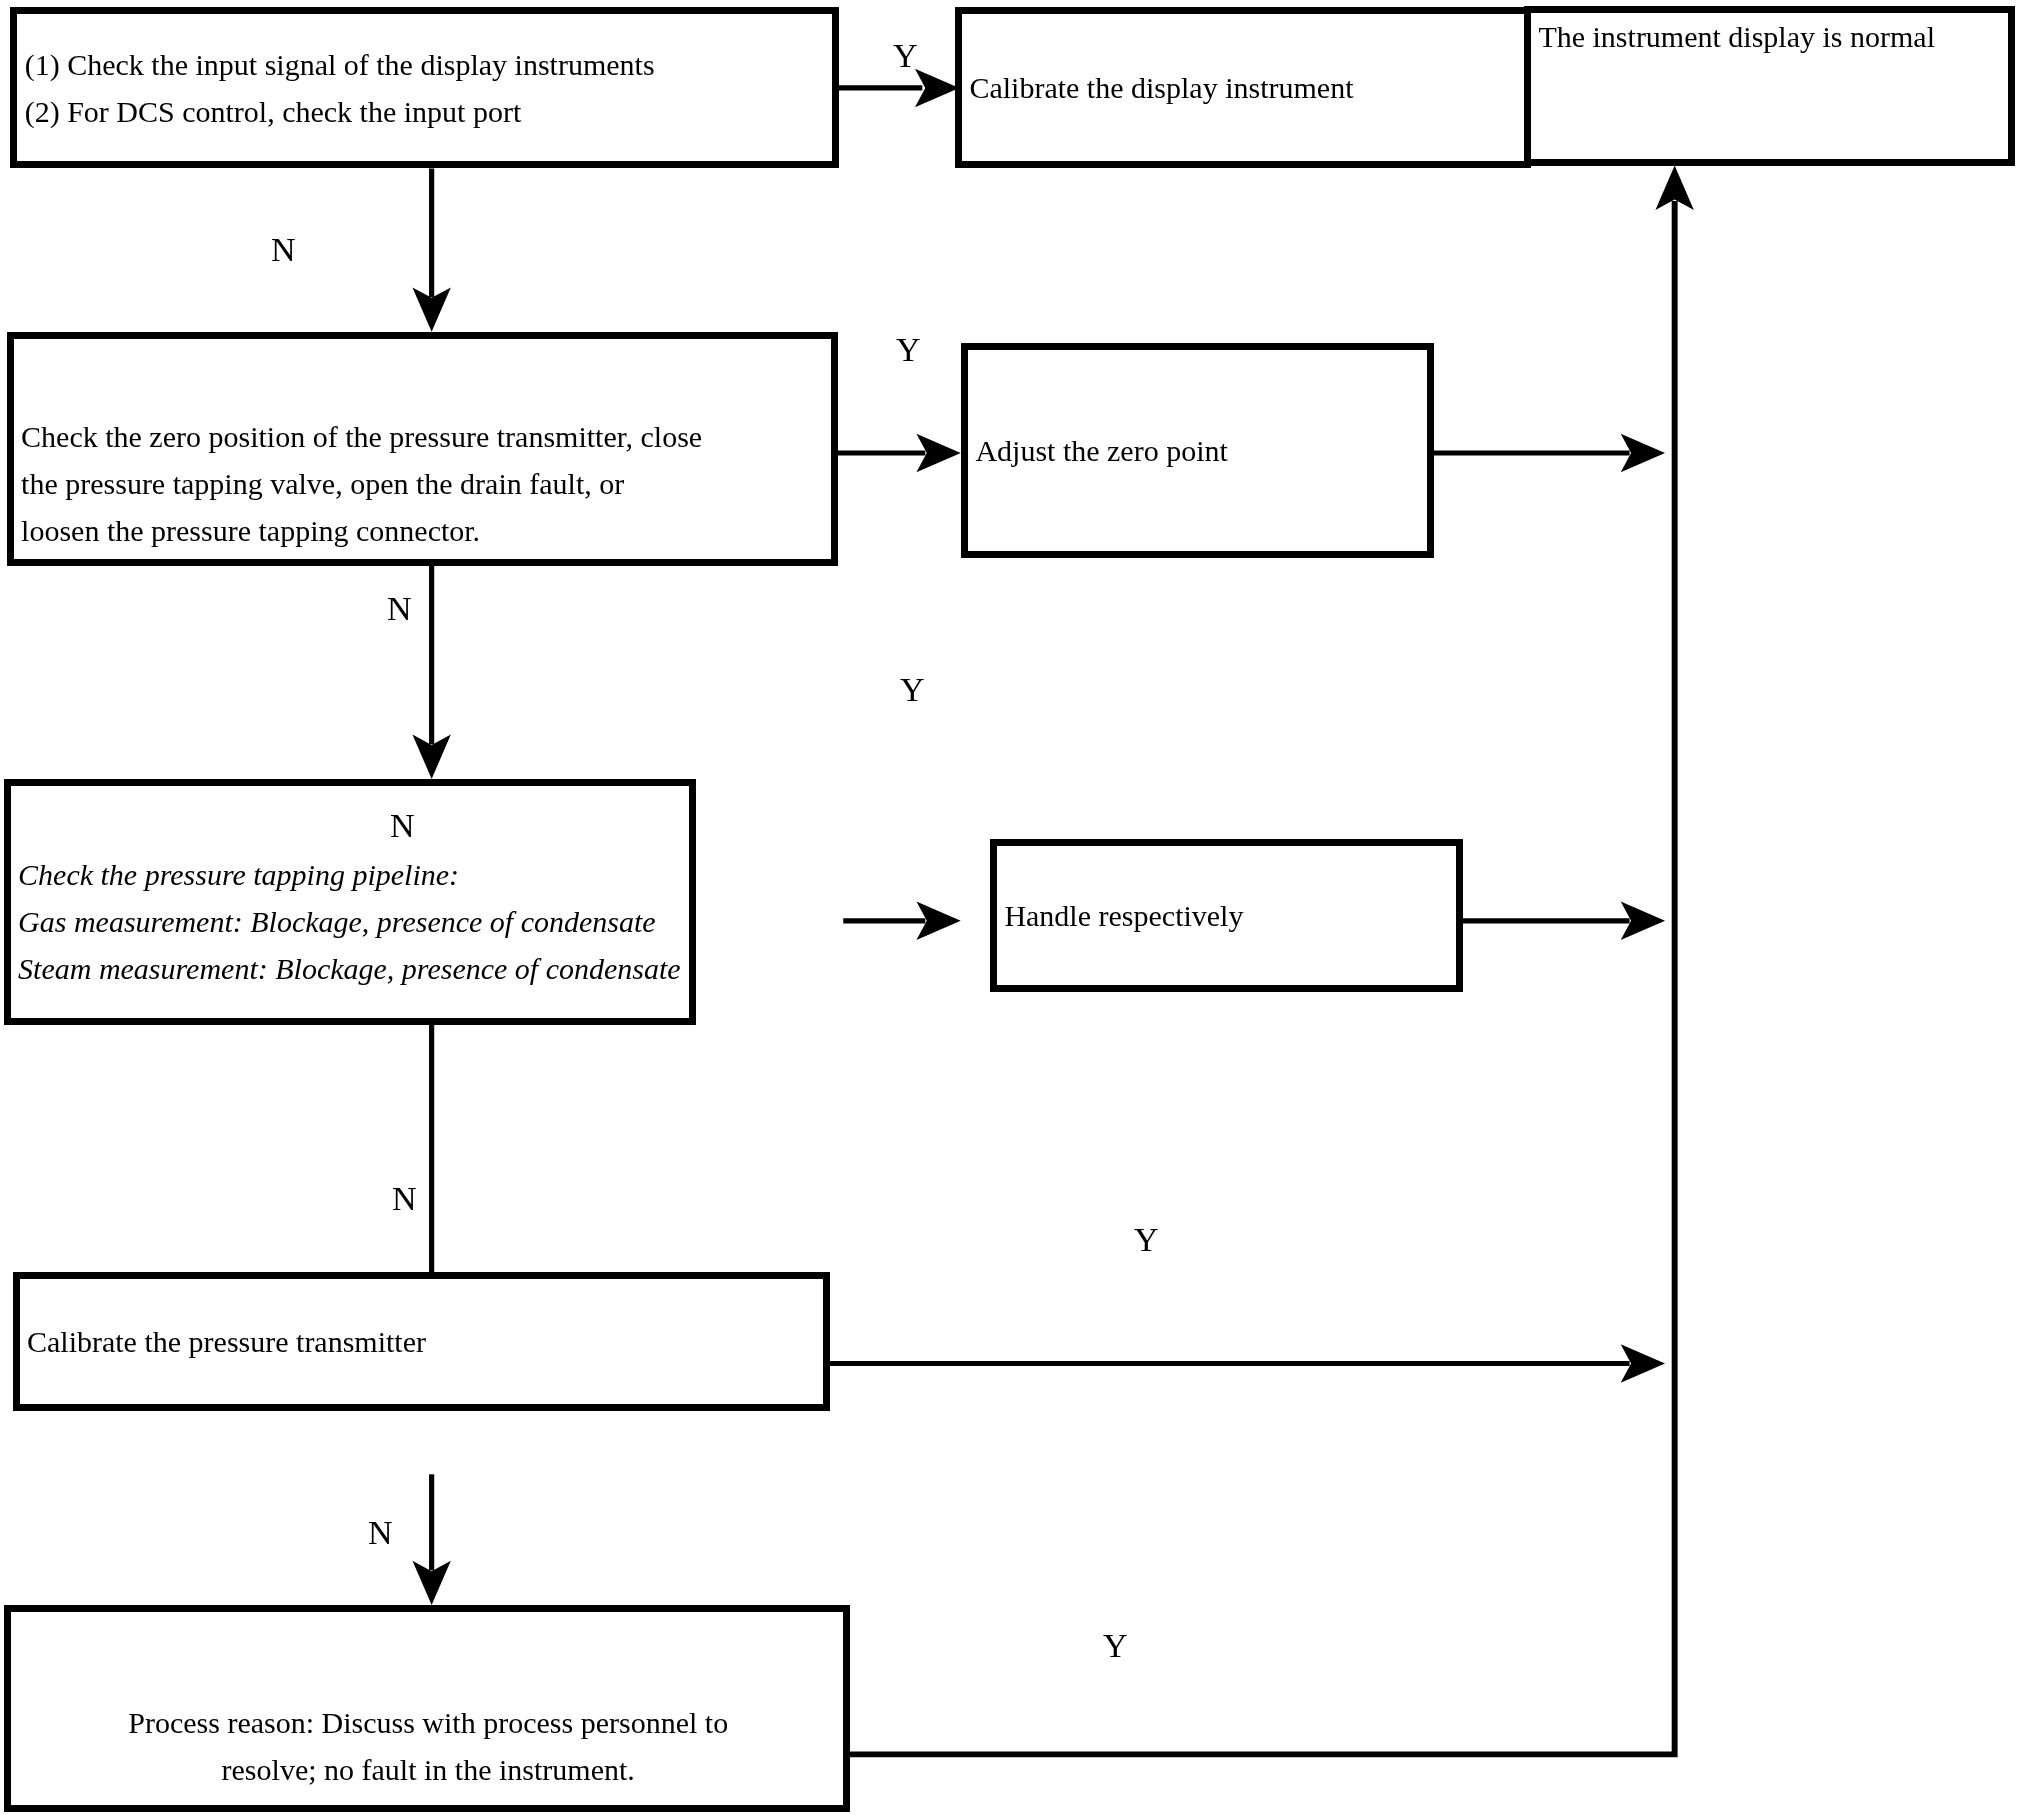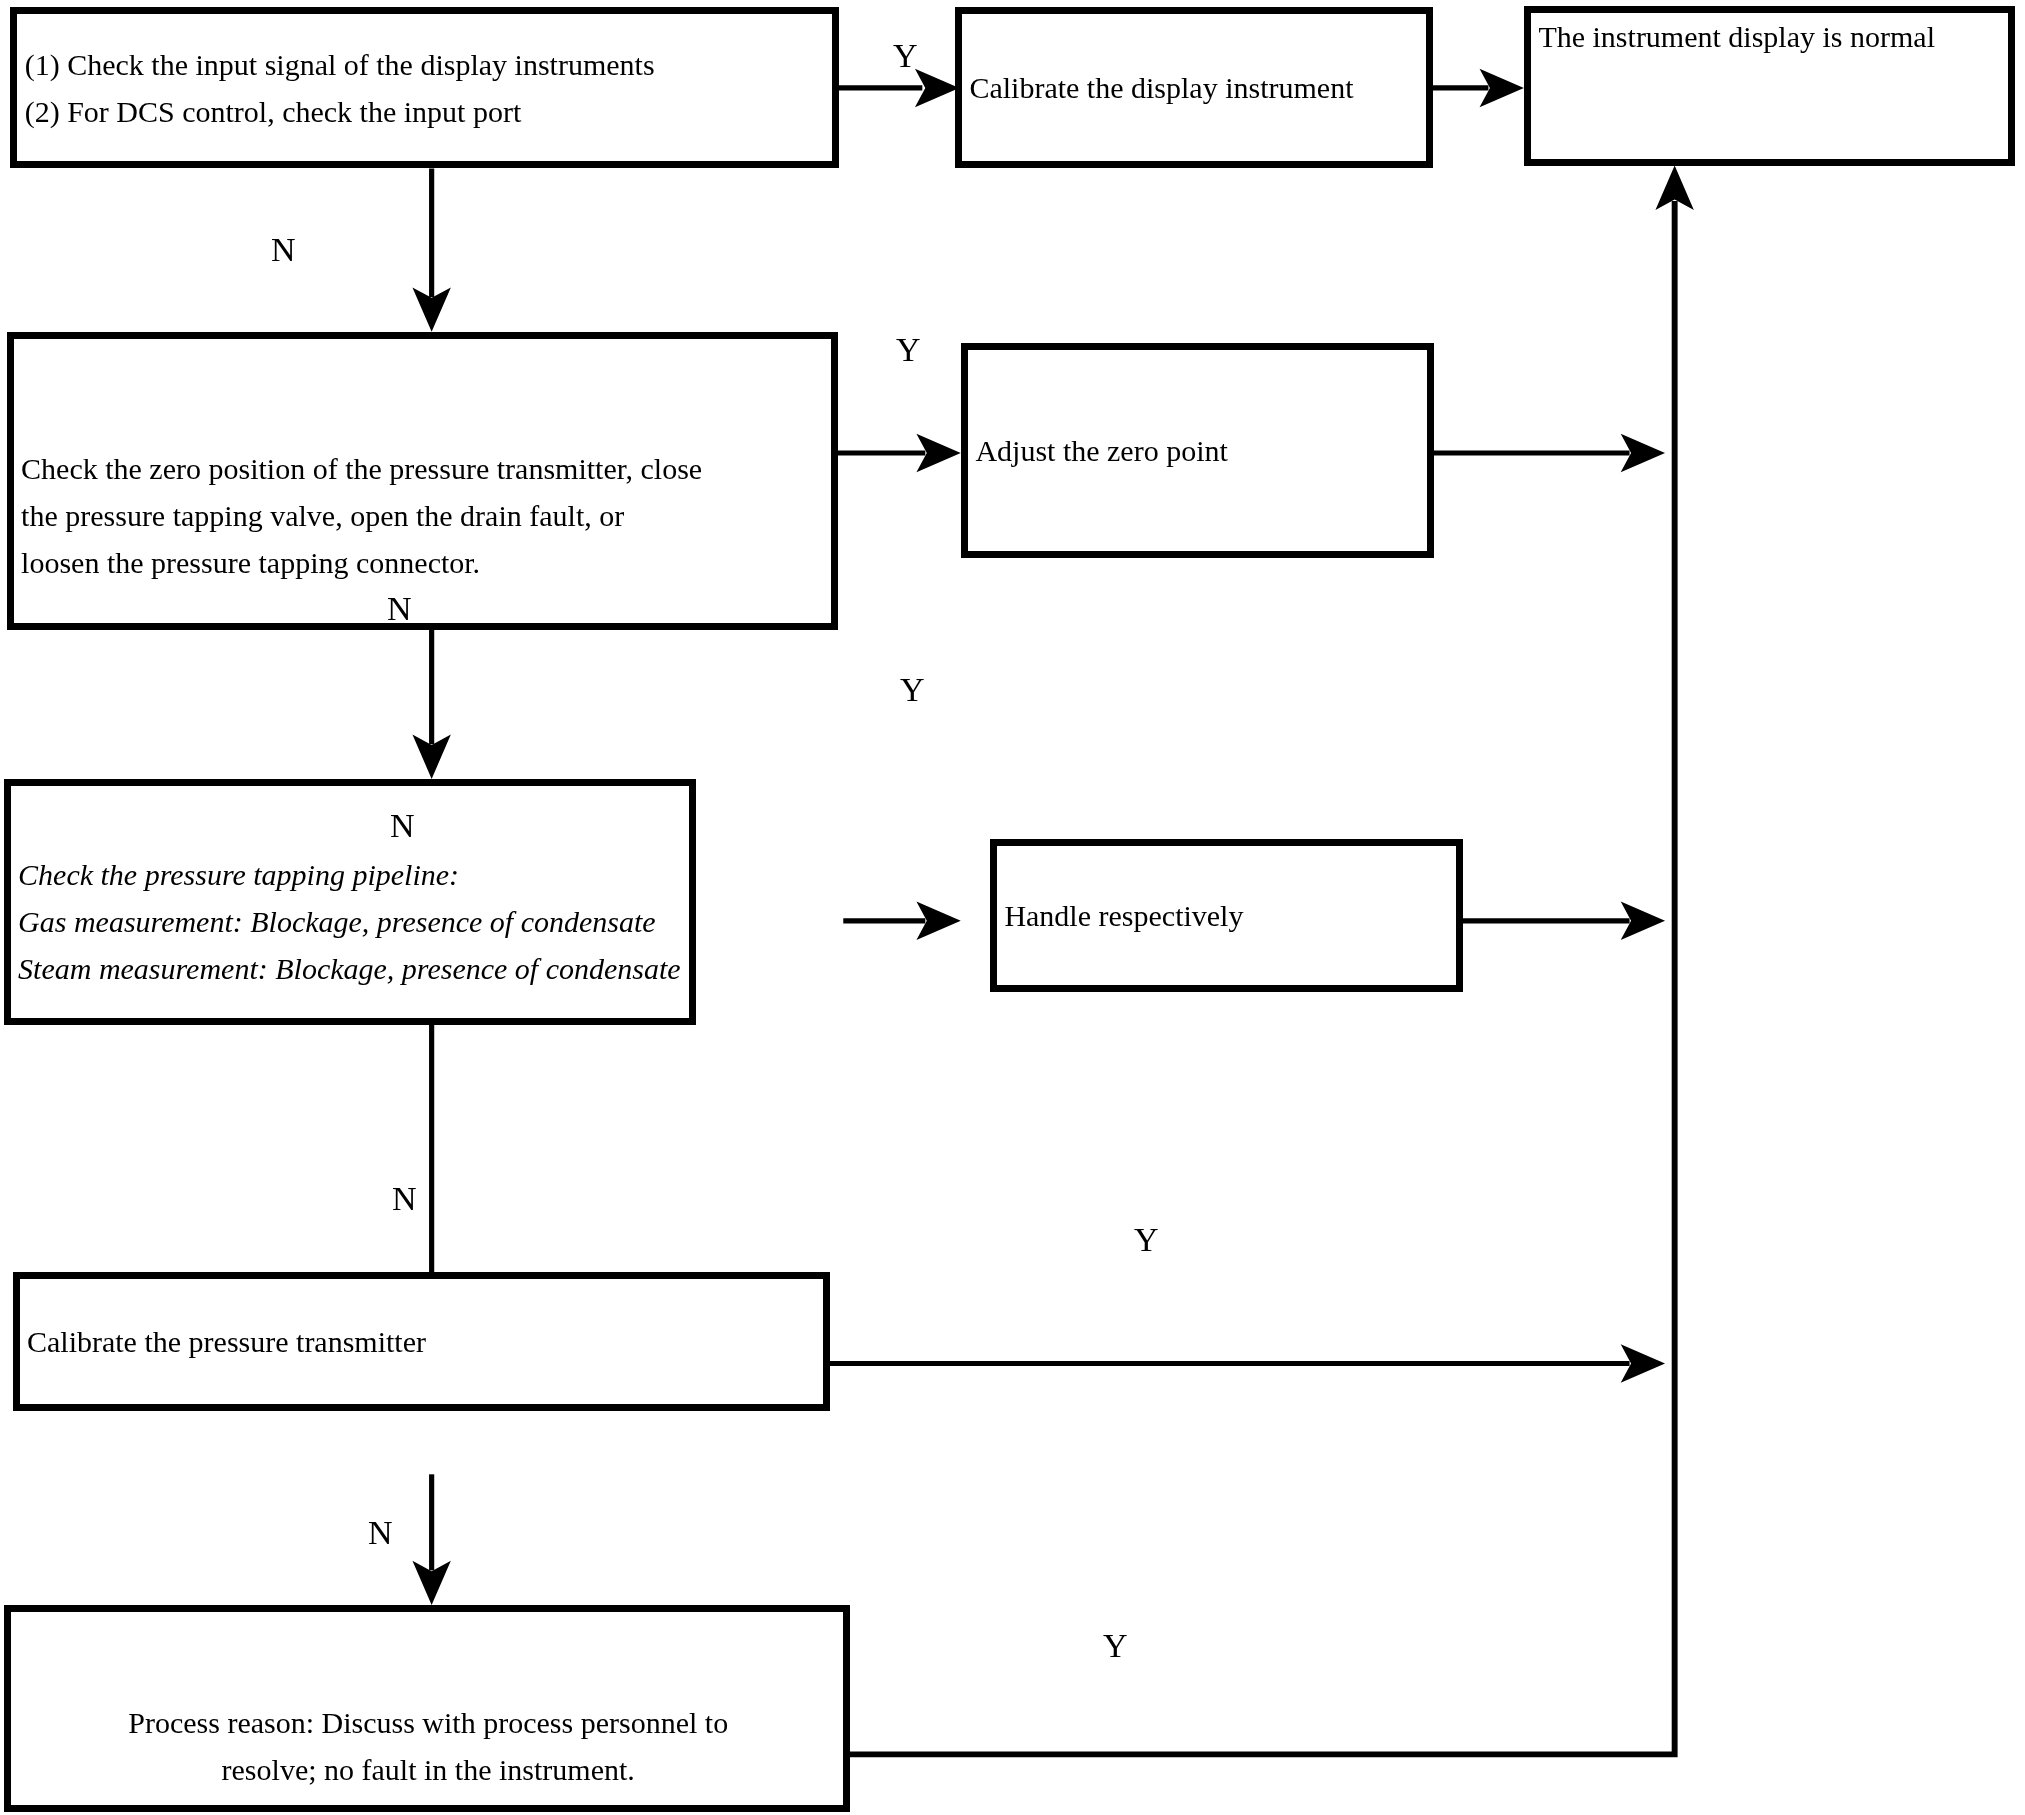--- a/index.html
+++ b/index.html
@@ -80,33 +80,33 @@
     <polygon stroke="none" points="2266,224 2240,284 2266,270 2292,284"></polygon>
   </svg>
 
   <div class="node" style="left:10.3px;top:7.4px;width:829px;height:161px;">
     <div class="txt">
         <div>(1) Check the input signal of the display instruments</div>
         <div>(2) For DCS control, check the input port</div>
       </div>
   </div>
 
-  <div class="node" style="left:955px;top:7.4px;width:478px;height:161px;">
+  <div class="node" style="left:955px;top:7.4px;width:576px;height:161px;">
     <div class="txt">
         <div>Calibrate the display instrument</div>
       </div>
   </div>
 
   <div class="node" style="left:1524px;top:6px;width:491px;height:160px;justify-content:flex-start;">
     <div class="txt">
         <div>The instrument display is normal</div>
       </div>
   </div>
 
-  <div class="node" style="left:6.7px;top:332px;width:831px;height:298px;">
+  <div class="node" style="left:6.7px;top:332px;width:831px;height:234px;">
     <div class="txt" style="transform:translateY(34px);">
         <div>Check the zero position of the pressure transmitter, close</div>
         <div>the pressure tapping valve, open the drain fault, or</div>
         <div>loosen the pressure tapping connector.</div>
       </div>
   </div>
 
   <div class="node" style="left:961px;top:343px;width:473px;height:215px;">
     <div class="txt">
         <div>Adjust the zero point</div>

